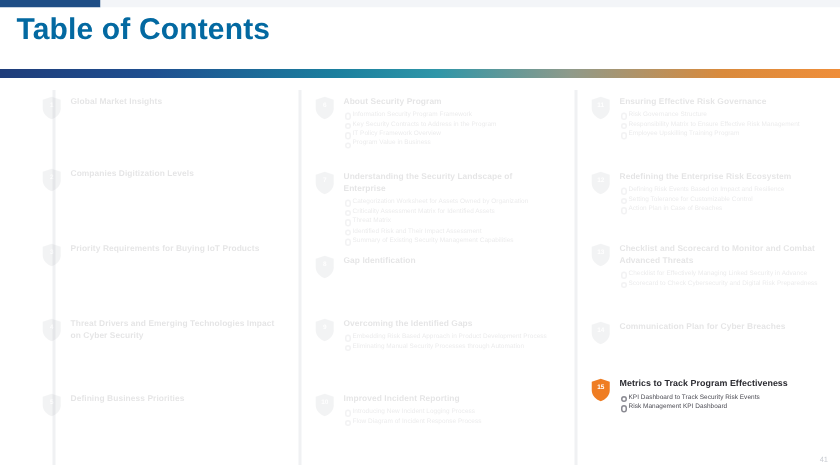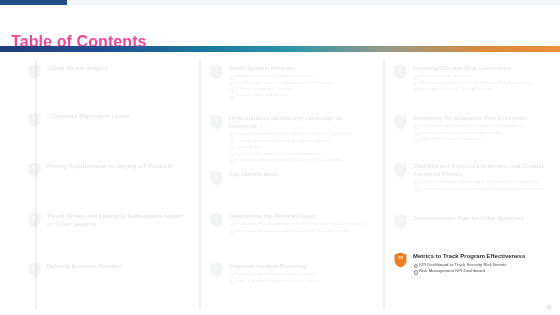--- a/index.html
+++ b/index.html
@@ -17,22 +17,22 @@
     position:absolute;left:0;top:0;width:67px;height:5px;background:#1f4e86;
   }
   .top-accent-2{
     position:absolute;left:67px;top:0;width:493px;height:5px;background:#f3f5f8;
   }
   .header{
     position:absolute;left:0;top:5px;width:560px;height:41px;
     background:#ffffff;
   }
   .header-title{
-    position:absolute;left:11px;top:28px;
-    font-size:16px;font-weight:bold;color:#ec4899;
+    position:absolute;left:11px;top:4px;
+    font-size:20px;font-weight:bold;color:#0369a1;
     letter-spacing:.1px;
   }
   .grad-bar{
     position:absolute;left:0;top:46px;width:560px;height:6px;
     background:linear-gradient(to right,#1f3d7a 0%,#1f4f90 18%,#1b7f9e 40%,#2f96a8 52%,#8f9a8a 68%,#d98a3c 86%,#ef8e3a 100%);
   }
 
   
   .board{
     position:absolute;left:0;top:52px;width:560px;height:263px;background:#ffffff;

